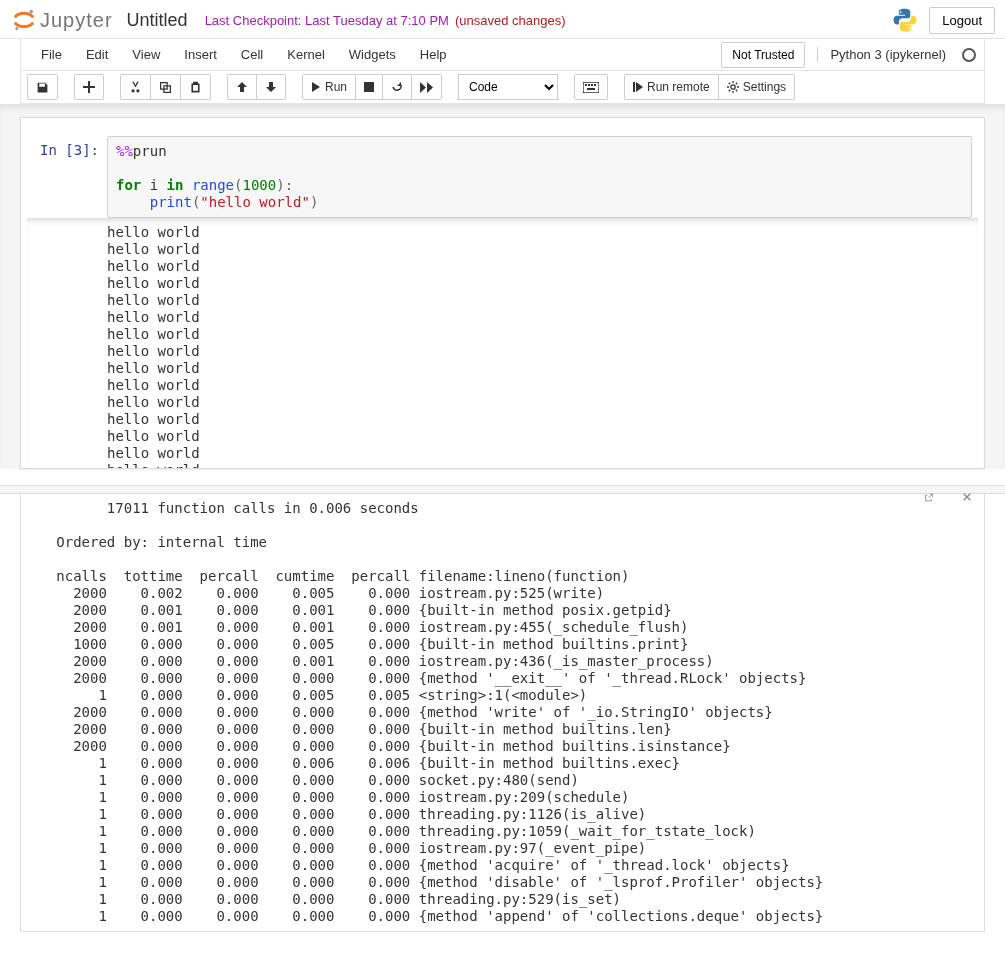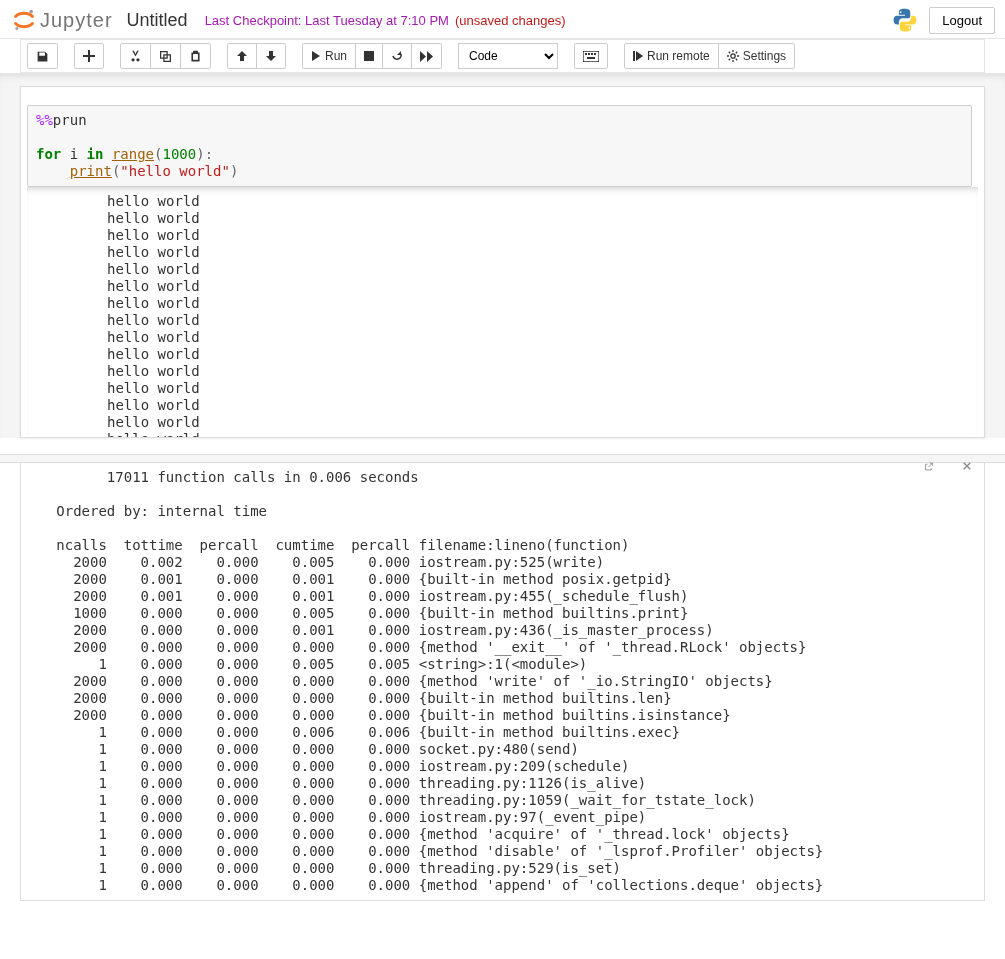--- a/index.html
+++ b/index.html
@@ -150,21 +150,21 @@
     border-radius: 2px;
     padding: 6px 8px;
     font-family: monospace;
     font-size: 14px;
     line-height: 17px;
     white-space: pre;
     margin-right: 6px;
   }
   .c-magic { color: #AA22FF; }
   .c-kw { color: #008000; font-weight: bold; }
-  .c-bi { color: #a16207; text-decoration: underline; }
+  .c-bi { color: #1d4ed8; }
   .c-num { color: #008000; }
   .c-str { color: #BA2121; }
   .c-op { color: #666; }
   .c-name { color: #333; }
 
   .output-area {
     margin: 0 6px 0 6px;
     padding-left: 80px;
     position: relative;
     height: 250px;
@@ -250,20 +250,35 @@
   <div class="header-right">
     <svg class="python-icon" viewBox="0 0 32 32">
       <path d="M15 3c-5 0-6 2-6 4v3h7v1H7c-2 0-4 1-4 5s2 5 4 5h2v-3c0-2 2-4 4-4h6c2 0 3-1 3-3V7c0-2-1-4-7-4zM11 6a1 1 0 110 2 1 1 0 010-2z" fill="#3776AB"></path>
       <path d="M17 29c5 0 6-2 6-4v-3h-7v-1h9c2 0 4-1 4-5s-2-5-4-5h-2v3c0 2-2 4-4 4h-6c-2 0-3 1-3 3v4c0 2 1 4 7 4zm4-3a1 1 0 110-2 1 1 0 010 2z" fill="#FFD43B"></path>
     </svg>
     <button class="btn-outline">Logout</button>
   </div>
 </div>
 
 <div class="menubar-wrap">
+  <div class="menubar">
+    <span class="menu-item">File</span>
+    <span class="menu-item">Edit</span>
+    <span class="menu-item">View</span>
+    <span class="menu-item">Insert</span>
+    <span class="menu-item">Cell</span>
+    <span class="menu-item">Kernel</span>
+    <span class="menu-item">Widgets</span>
+    <span class="menu-item">Help</span>
+    <div class="menubar-right">
+      <button class="trusted-btn">Not Trusted</button>
+      <span class="kernel-name">Python 3 (ipykernel)</span>
+      <span class="kernel-indicator"></span>
+    </div>
+  </div>
 
   <div class="toolbar-wrap">
     <button class="tool-btn solo">
       <svg width="13" height="13" viewBox="0 0 16 16">
           <path fill="#333" d="M2 2h9l3 3v9H2V2zm2 1v4h7V3H4zm1 7h6v3H5v-3z"></path>
         </svg>
     </button>
     <button class="tool-btn solo">
       <svg width="12" height="12" viewBox="0 0 12 12">
           <path fill="#333" d="M5 0h2v5h5v2H7v5H5V7H0V5h5z"></path>
@@ -361,20 +376,21 @@
         <span>Settings</span>
       </button>
     </div>
   </div>
 </div>
 
 <div class="nb-bg">
   <div class="nb-container">
 
     <div class="cell">
+      <div class="prompt">In [3]:</div>
       <div class="input-area"><span class="c-magic">%%</span><span class="c-name">prun</span>
 
 <span class="c-kw">for</span><span class="c-name"> i </span><span class="c-kw">in</span><span> </span><span class="c-bi">range</span><span class="c-op">(</span><span class="c-num">1000</span><span class="c-op">):</span>
 <span>    </span><span class="c-bi">print</span><span class="c-op">(</span><span class="c-str">"hello world"</span><span class="c-op">)</span></div>
     </div>
 
     <div class="output-area">
       <pre id="stdout">hello world
 hello world
 hello world

